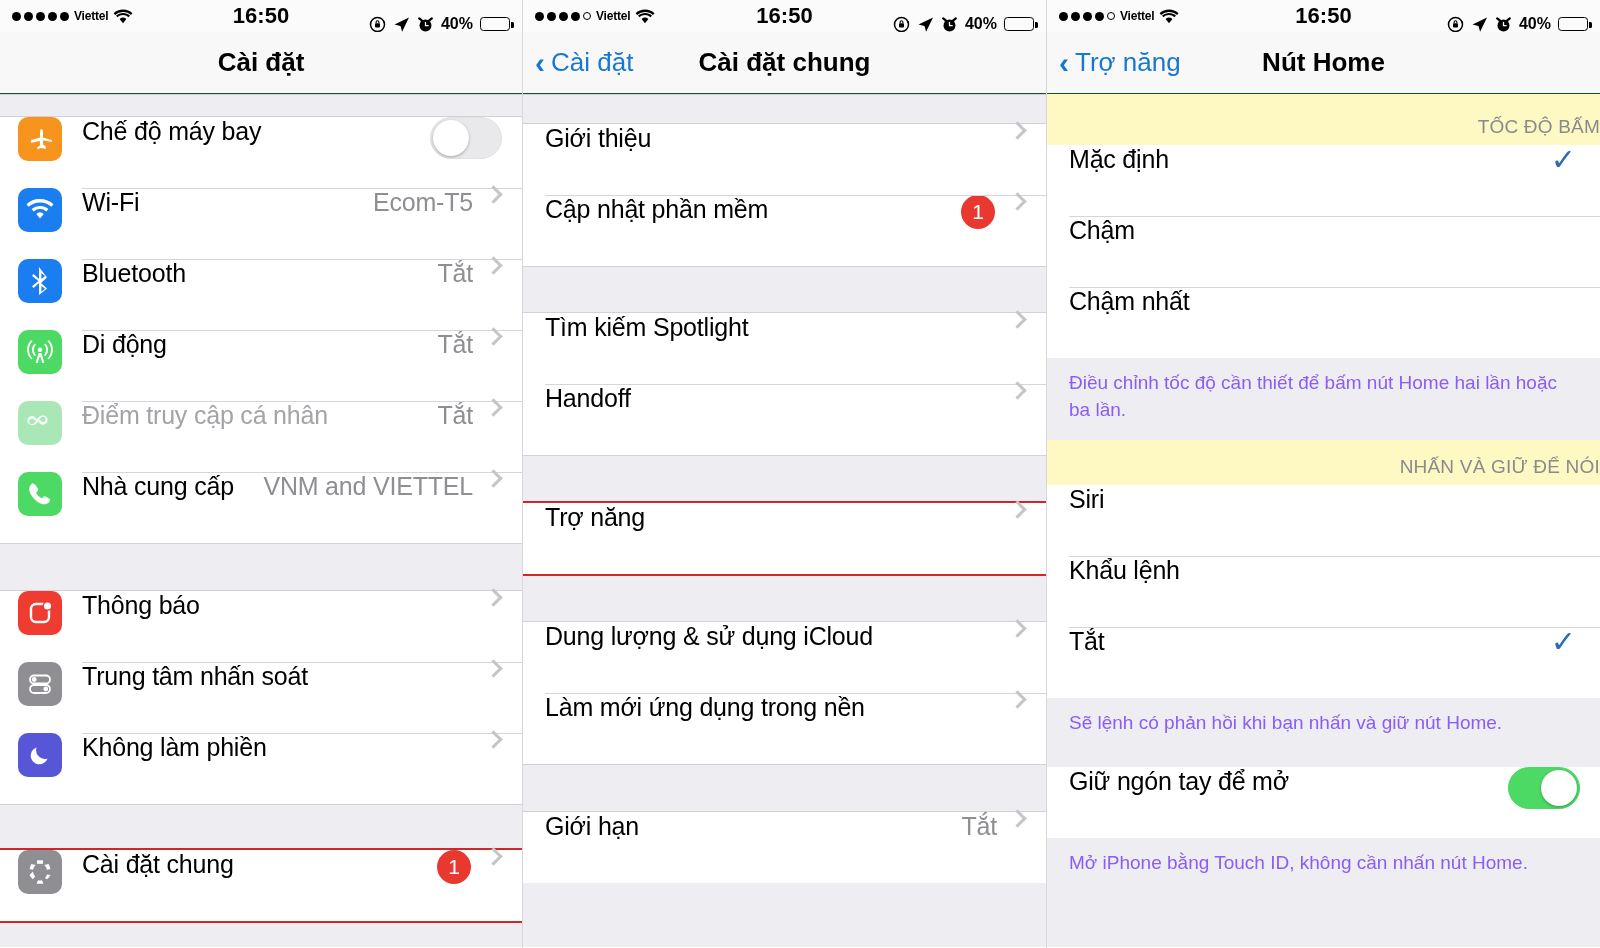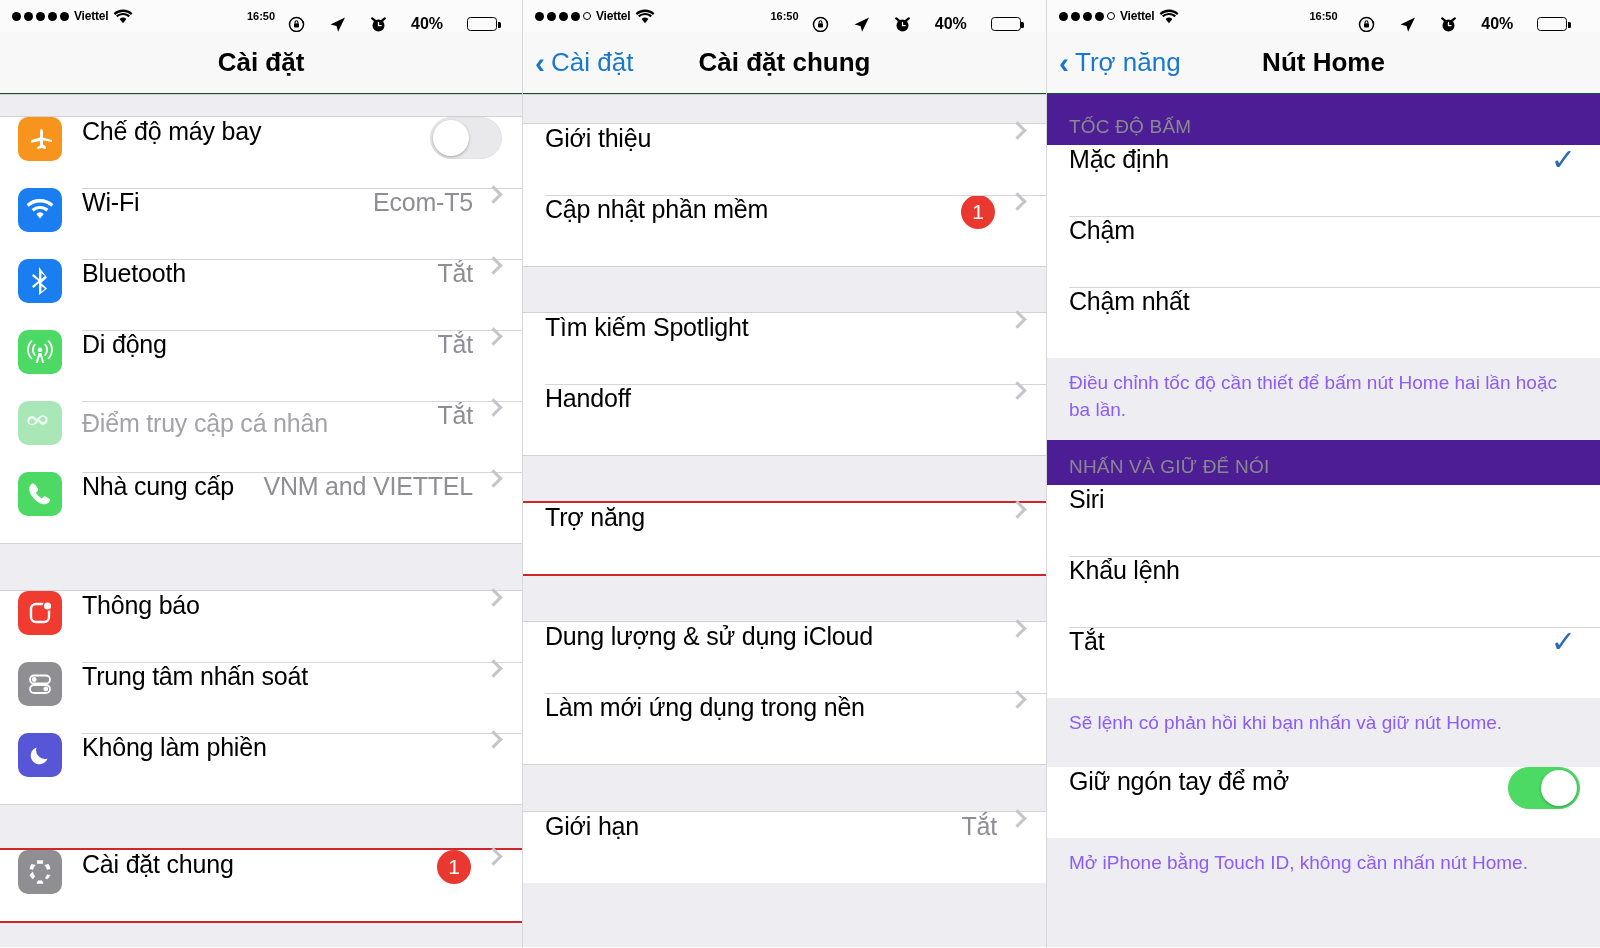--- a/index.html
+++ b/index.html
@@ -19,22 +19,22 @@
   .statusbar {
     height: 32px; display: flex; align-items: center;
     padding: 0 12px; font-size: 17px; font-weight: bold; color: #000;
     background: #fbfbfb;
   }
   .sb-left { display: flex; align-items: center; gap: 5px; flex: 1; }
   .dots { display: flex; gap: 3px; align-items: center; }
   .dot { width: 9px; height: 9px; border-radius: 50%; background: #000; }
   .dot.hollow { background: transparent; border: 1.3px solid #000; width: 8px; height: 8px; }
   .carrier { font-size: 12px; font-weight: bold; letter-spacing: -0.2px; }
-  .sb-center { font-size: 11px; font-weight: bold; }
-  .sb-right { flex: 1; display: flex; align-items: center; justify-content: center; gap: 24px; margin-top: 16px; }
+  .sb-center { font-size: 22px; font-weight: bold; }
+  .sb-right { flex: 1; display: flex; align-items: center; justify-content: flex-end; gap: 7px; margin-top: 16px; }
   .sb-icon { display: inline-flex; align-items: center; }
   .battery-pct { font-size: 16px; font-weight: bold; }
   .battery {
     width: 30px; height: 14px; border: 1.6px solid #000; border-radius: 3.5px;
     position: relative; padding: 1.5px;
   }
   .battery::after {
     content: ""; position: absolute; right: -4.5px; top: 4px;
     width: 3px; height: 6px; background: #000; border-radius: 0 1.5px 1.5px 0;
   }
@@ -66,21 +66,21 @@
   .row + .row::before {
     content: ""; position: absolute; left: 82px; right: 0; top: 0; height: 1px; background: #d6d6da;
   }
   .row.noicon + .row.noicon::before { left: 22px; }
   .icon-box {
     width: 44px; height: 44px; border-radius: 10px; flex: none;
     display: flex; align-items: center; justify-content: center;
     margin-right: 20px;
   }
   .row-label { font-size: 25px; color: #000; flex: 1; letter-spacing: -0.2px; }
-  .row-label.dim { color: #a3a3a8; margin-top: 8px; }
+  .row-label.dim { color: #a3a3a8; }
   .row-value { font-size: 25px; color: #8e8e93; margin-right: 14px; letter-spacing: -0.2px; }
   .chevron {
     width: 13px; height: 13px; border-right: 3px solid #c4c4c9; border-top: 3px solid #c4c4c9;
     transform: rotate(45deg); margin-right: 22px; flex: none;
   }
   .badge {
     width: 34px; height: 34px; border-radius: 50%; background: #e8382f; color: #fff;
     font-size: 21px; display: flex; align-items: center; justify-content: center;
     margin-right: 16px; flex: none; font-weight: 400;
   }
@@ -93,21 +93,21 @@
   }
   .toggle .knob {
     position: absolute; top: 2px; left: 2px; width: 36px; height: 36px;
     border-radius: 50%; background: #fff; box-shadow: 0 1px 3px rgba(0,0,0,.3);
   }
   .toggle.on { background: #4cd964; border-color: #4cd964; }
   .toggle.on .knob { left: auto; right: 2px; }
 
   .section-header {
     font-size: 19px; color: #8a8a8e; padding: 22px 0 7px 22px;
-    background: #4c1d95; letter-spacing: 0.2px;
+    background: #fef9c3; letter-spacing: 0.2px; text-align: right;
   }
   .section-footer {
     font-size: 19px; color: #8b5cf6; padding: 12px 30px 16px 22px;
     background: #eeeef2; line-height: 1.42;
   }
   .plain-fill { background: #eeeef2; }
 
   
   .hl { outline: 4px solid #d0262a; outline-offset: -2px; z-index: 5; }
 

